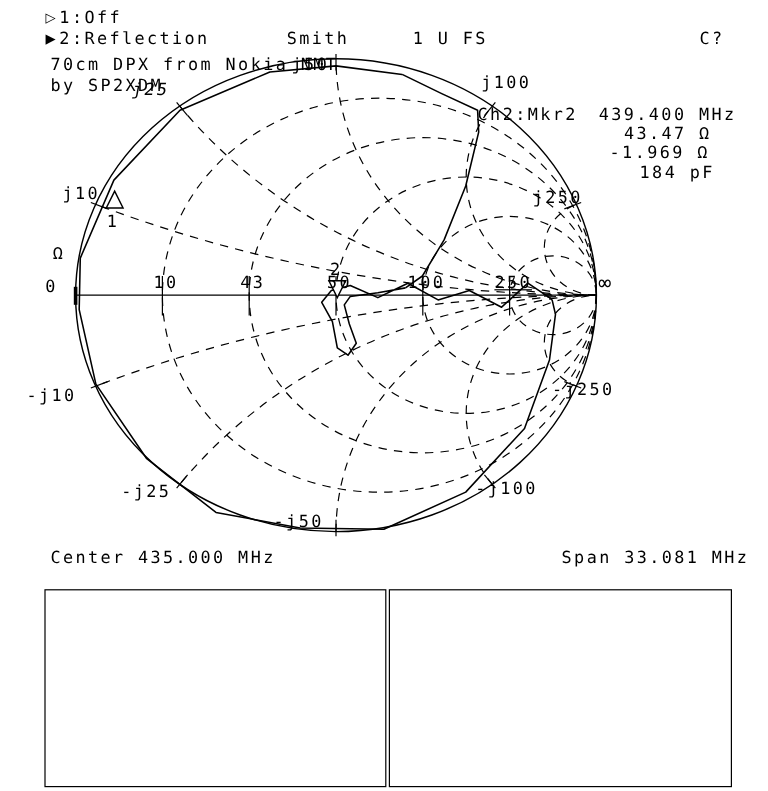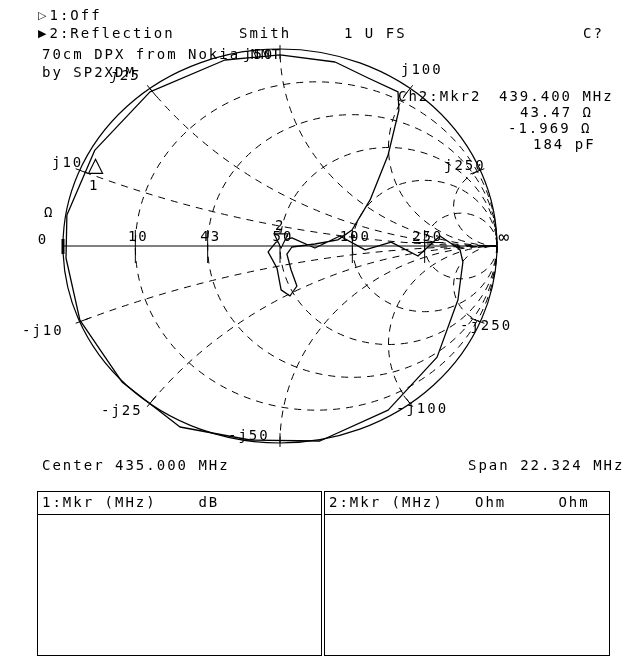--- a/index.html
+++ b/index.html
@@ -99,21 +99,19 @@
 <div class="t" style="left:42px;top:47px">70cm DPX from Nokia NMT</div>
 <div class="t" style="left:42px;top:65px">by SP2XDM</div>
 
 <div class="t" style="left:398px;top:89px">Ch2:Mkr2</div>
 <div class="t" style="left:499px;top:89px">439.400 MHz</div>
 <div class="t" style="left:520px;top:105px">43.47 Ω</div>
 <div class="t" style="left:508px;top:121px">-1.969 Ω</div>
 <div class="t" style="left:533px;top:137px">184 pF</div>
 
 <div class="t" style="left:42px;top:458px">Center 435.000 MHz</div>
-<div class="t" style="left:468px;top:458px">Span 22.324 MHz</div>
+<div class="t" style="left:468px;top:458px">Span 33.081 MHz</div>
 
 <div class="box" style="left:37px;top:491px;width:283px;height:163px">
-  <div class="box-hdr" id="t1h">1:Mkr (MHz)    dB</div>
   <div class="box-body" id="t1b"></div>
 </div>
 <div class="box" style="left:324px;top:491px;width:284px;height:163px">
-  <div class="box-hdr" id="t2h">2:Mkr (MHz)   Ohm     Ohm</div>
 </div>
 
 </body></html>

